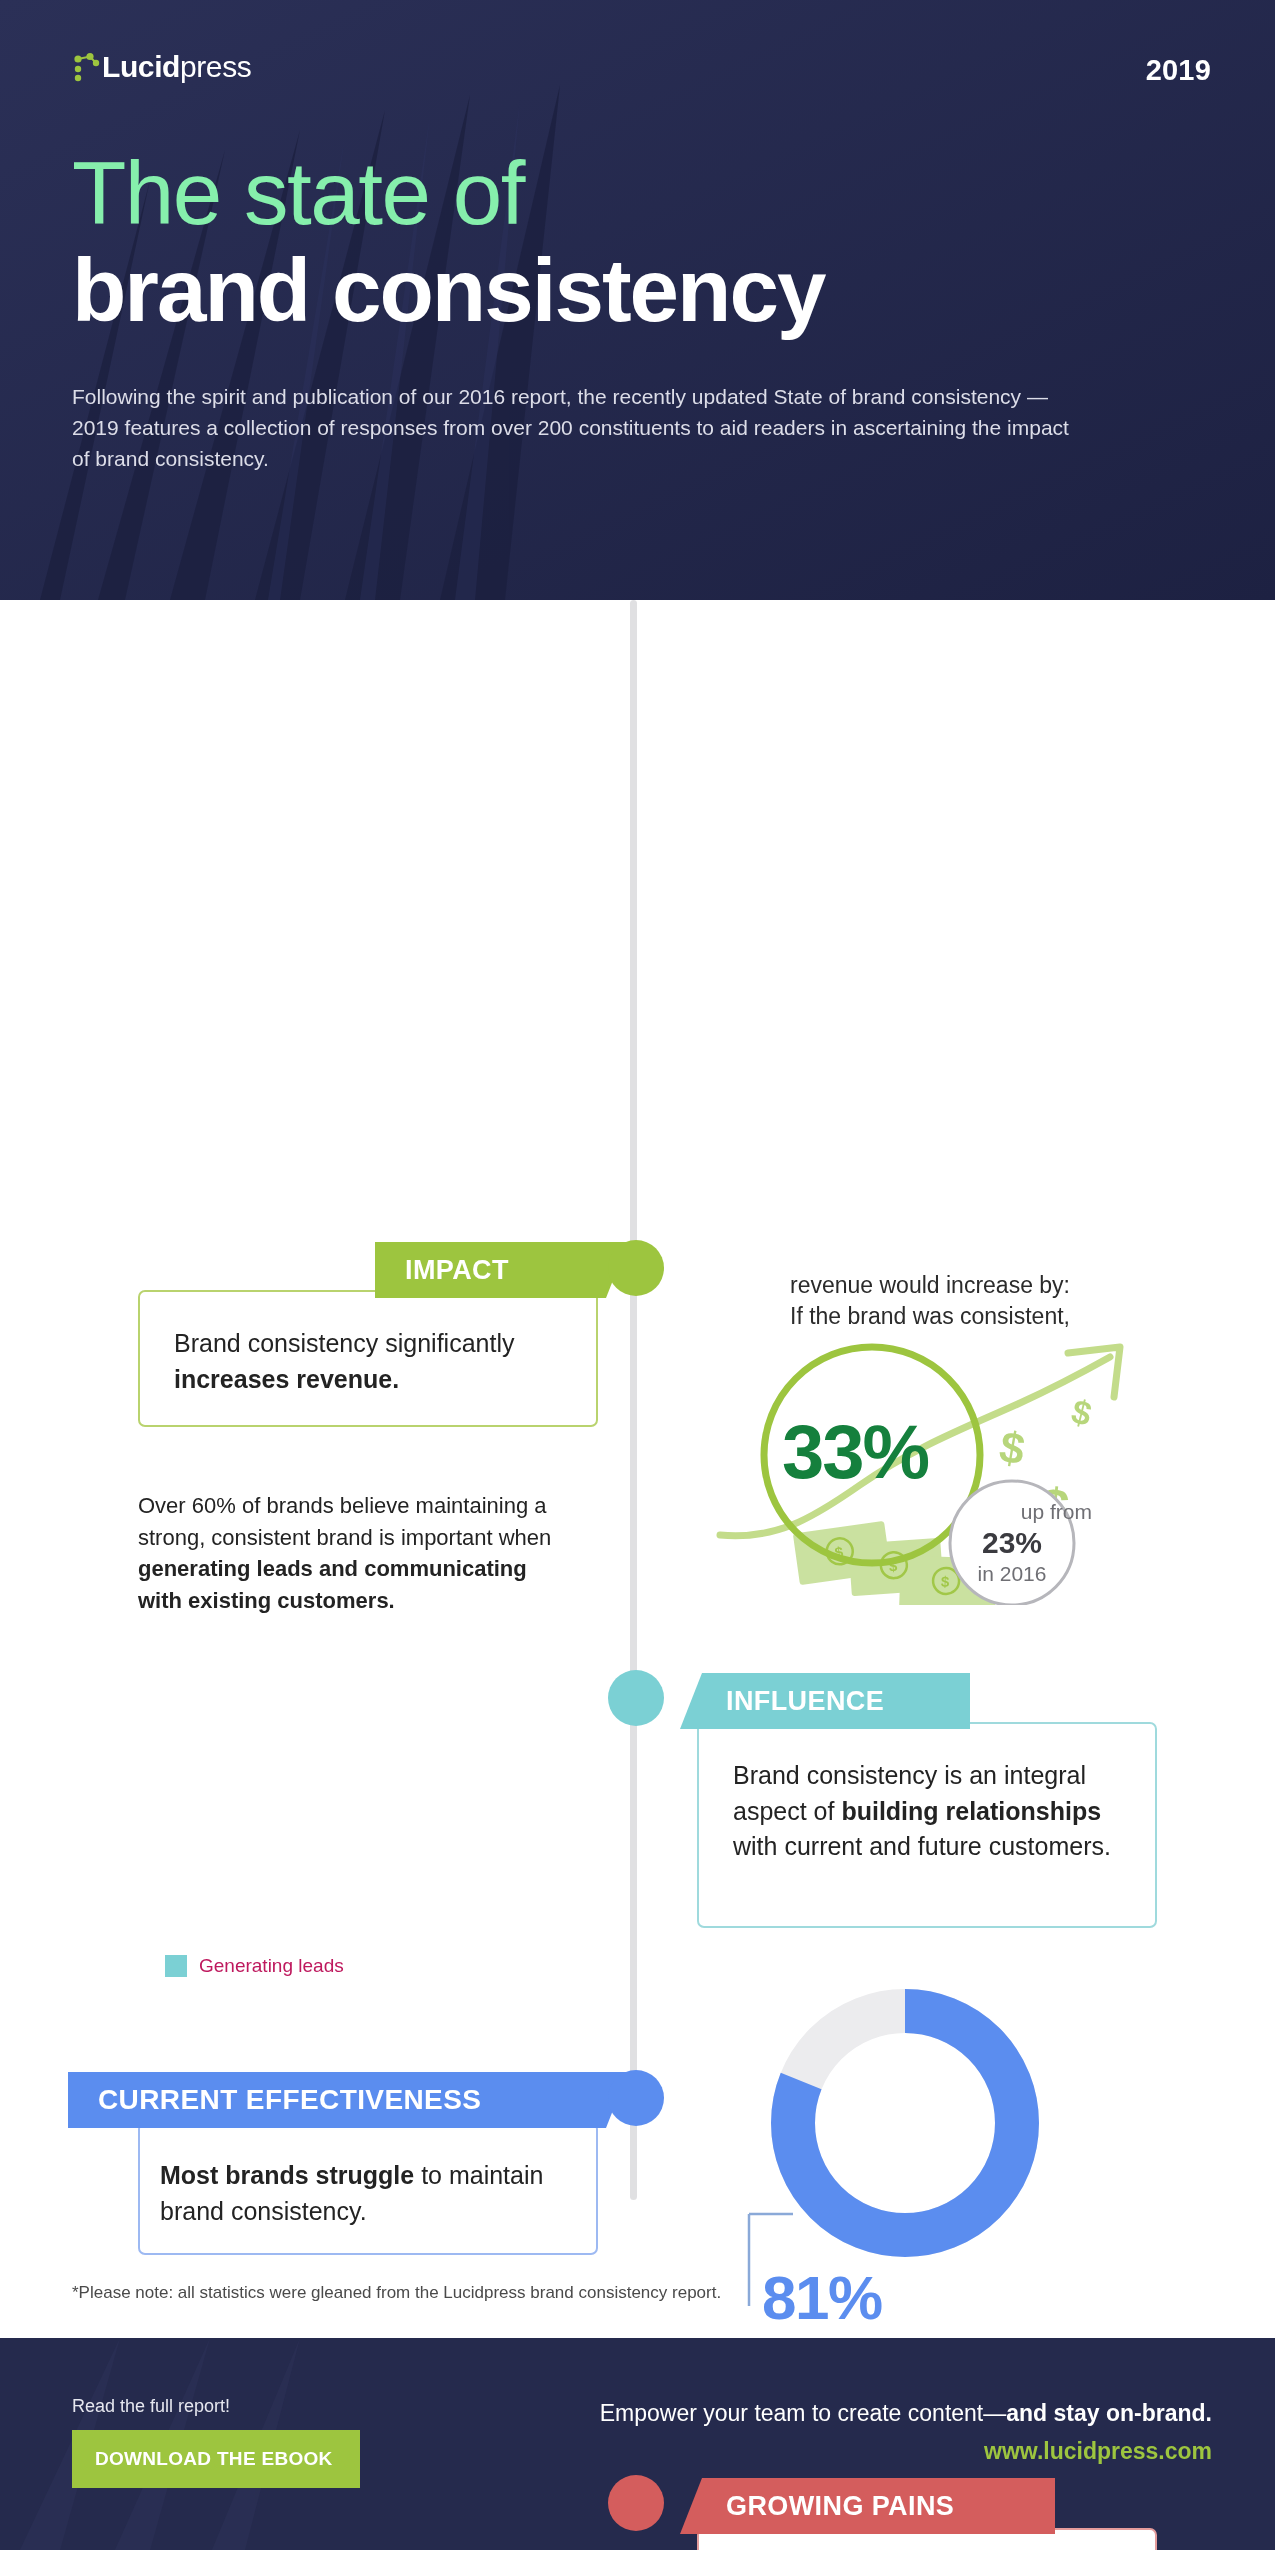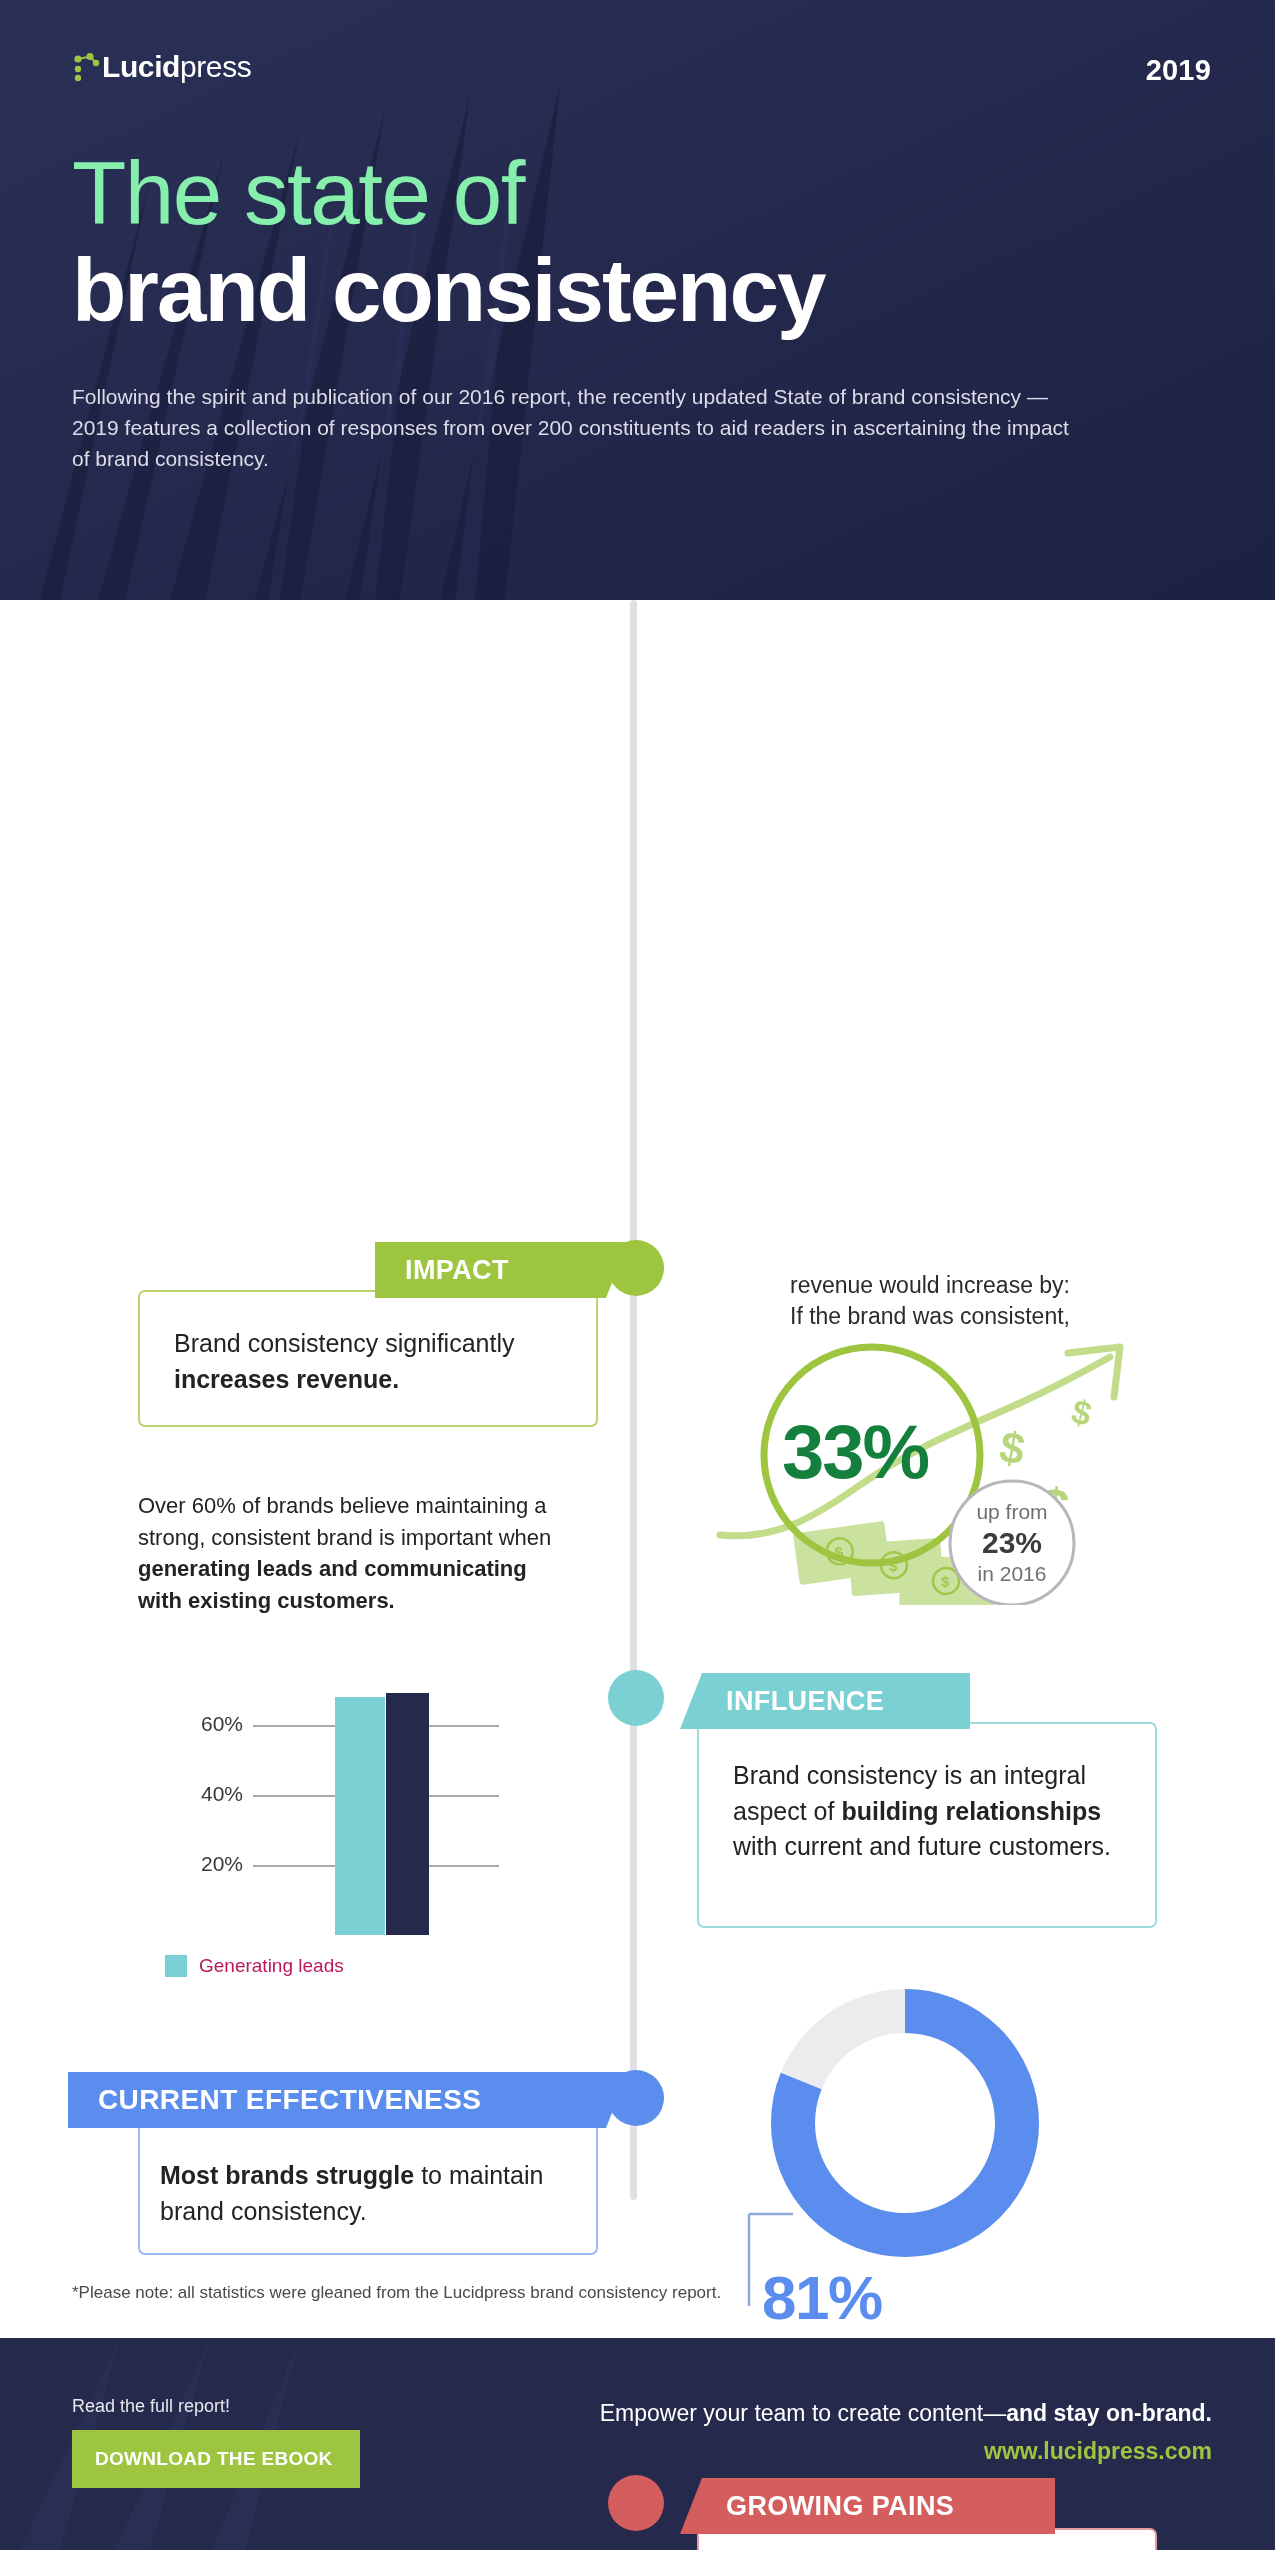--- a/index.html
+++ b/index.html
@@ -106,21 +106,21 @@
 
   
   .rev-wrap { position: absolute; }
   .rev-caption {
     position: absolute; font-size: 23px; line-height: 1.36; color: #2b2b2b; text-align: center;
   }
   .rev-33 {
     position: absolute; font-size: 76px; font-weight: bold; color: #15803d; letter-spacing: -2px;
   }
   .rev-upfrom { position: absolute; text-align: center; width: 160px; }
-  .rev-upfrom .l1 { font-size: 21px; color: #6f6f74; line-height: 1.15; }
+  .rev-upfrom .l1 { font-size: 21px; color: #6f6f74; line-height: 1.15; text-align: right; }
   .rev-upfrom .l2 { font-size: 30px; font-weight: bold; color: #3b3b40; line-height: 1.25; }
   .rev-upfrom .l3 { font-size: 21px; color: #6f6f74; line-height: 1.15; }
 
   
   .donut-wrap { position: absolute; }
   .stat-big { position: absolute; font-size: 62px; font-weight: bold; letter-spacing: -1.5px; }
   .stat-text { position: absolute; font-size: 25px; line-height: 1.4; color: #232323; }
 
   
   .devices { position: absolute; }
@@ -263,41 +263,20 @@
     <div class="rev-33" style="left:82px; top:148px;">33%</div>
 
     <div class="rev-upfrom" style="left:232px; top:240px;">
       <div class="l1">up from</div>
       <div class="l2">23%</div>
       <div class="l3">in 2016</div>
     </div>
   </div>
 
   <div class="barchart" style="left:165px; top:1055px; width:360px; height:400px;">
-    <div class="bc-plot">
-
-      <div class="bc-gridrow" style="top:70px;">
-        <span class="bc-gridlabel">60%</span>
-        <span class="bc-gridline-a"></span>
-        <span class="bc-gridline-b"></span>
-      </div>
-      <div class="bc-gridrow" style="top:140px;">
-        <span class="bc-gridlabel">40%</span>
-        <span class="bc-gridline-a"></span>
-        <span class="bc-gridline-b"></span>
-      </div>
-      <div class="bc-gridrow" style="top:210px;">
-        <span class="bc-gridlabel">20%</span>
-        <span class="bc-gridline-a"></span>
-        <span class="bc-gridline-b"></span>
-      </div>
-
-      <div class="bc-bar" style="left:170px; width:50px; height:238px; background:#7BD0D4;"></div>
-      <div class="bc-bar" style="left:221px; width:43px; height:242px; background:#252a4d;"></div>
-    </div>
 
     <div class="bc-legend">
       <div class="bc-legrow">
         <span class="bc-swatch" style="background:#7BD0D4;"></span>
         <span class="bc-legtext">Generating leads</span>
       </div>
     </div>
   </div>
 
   <div class="dot" style="left:608px; top:1070px; background:#7BD0D4;"></div>

